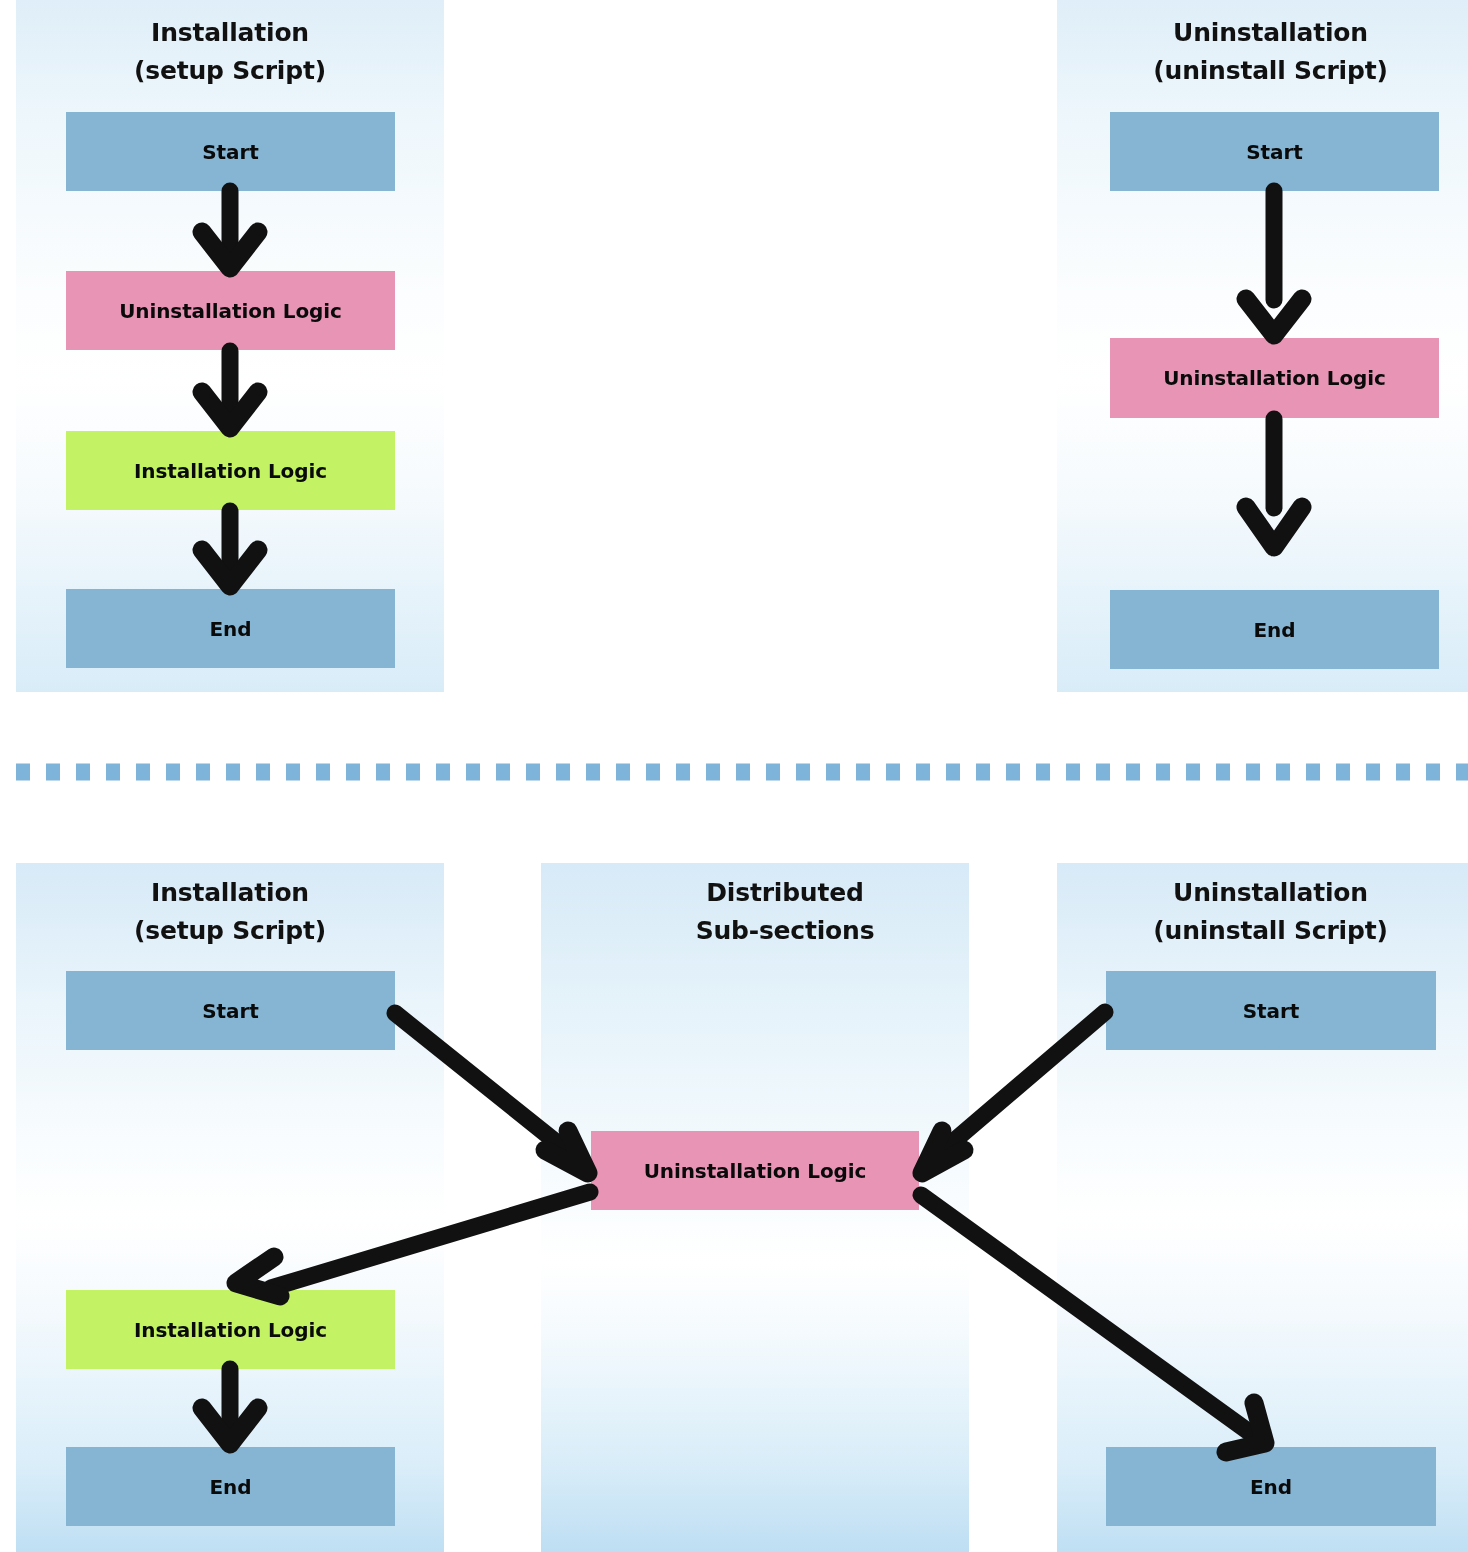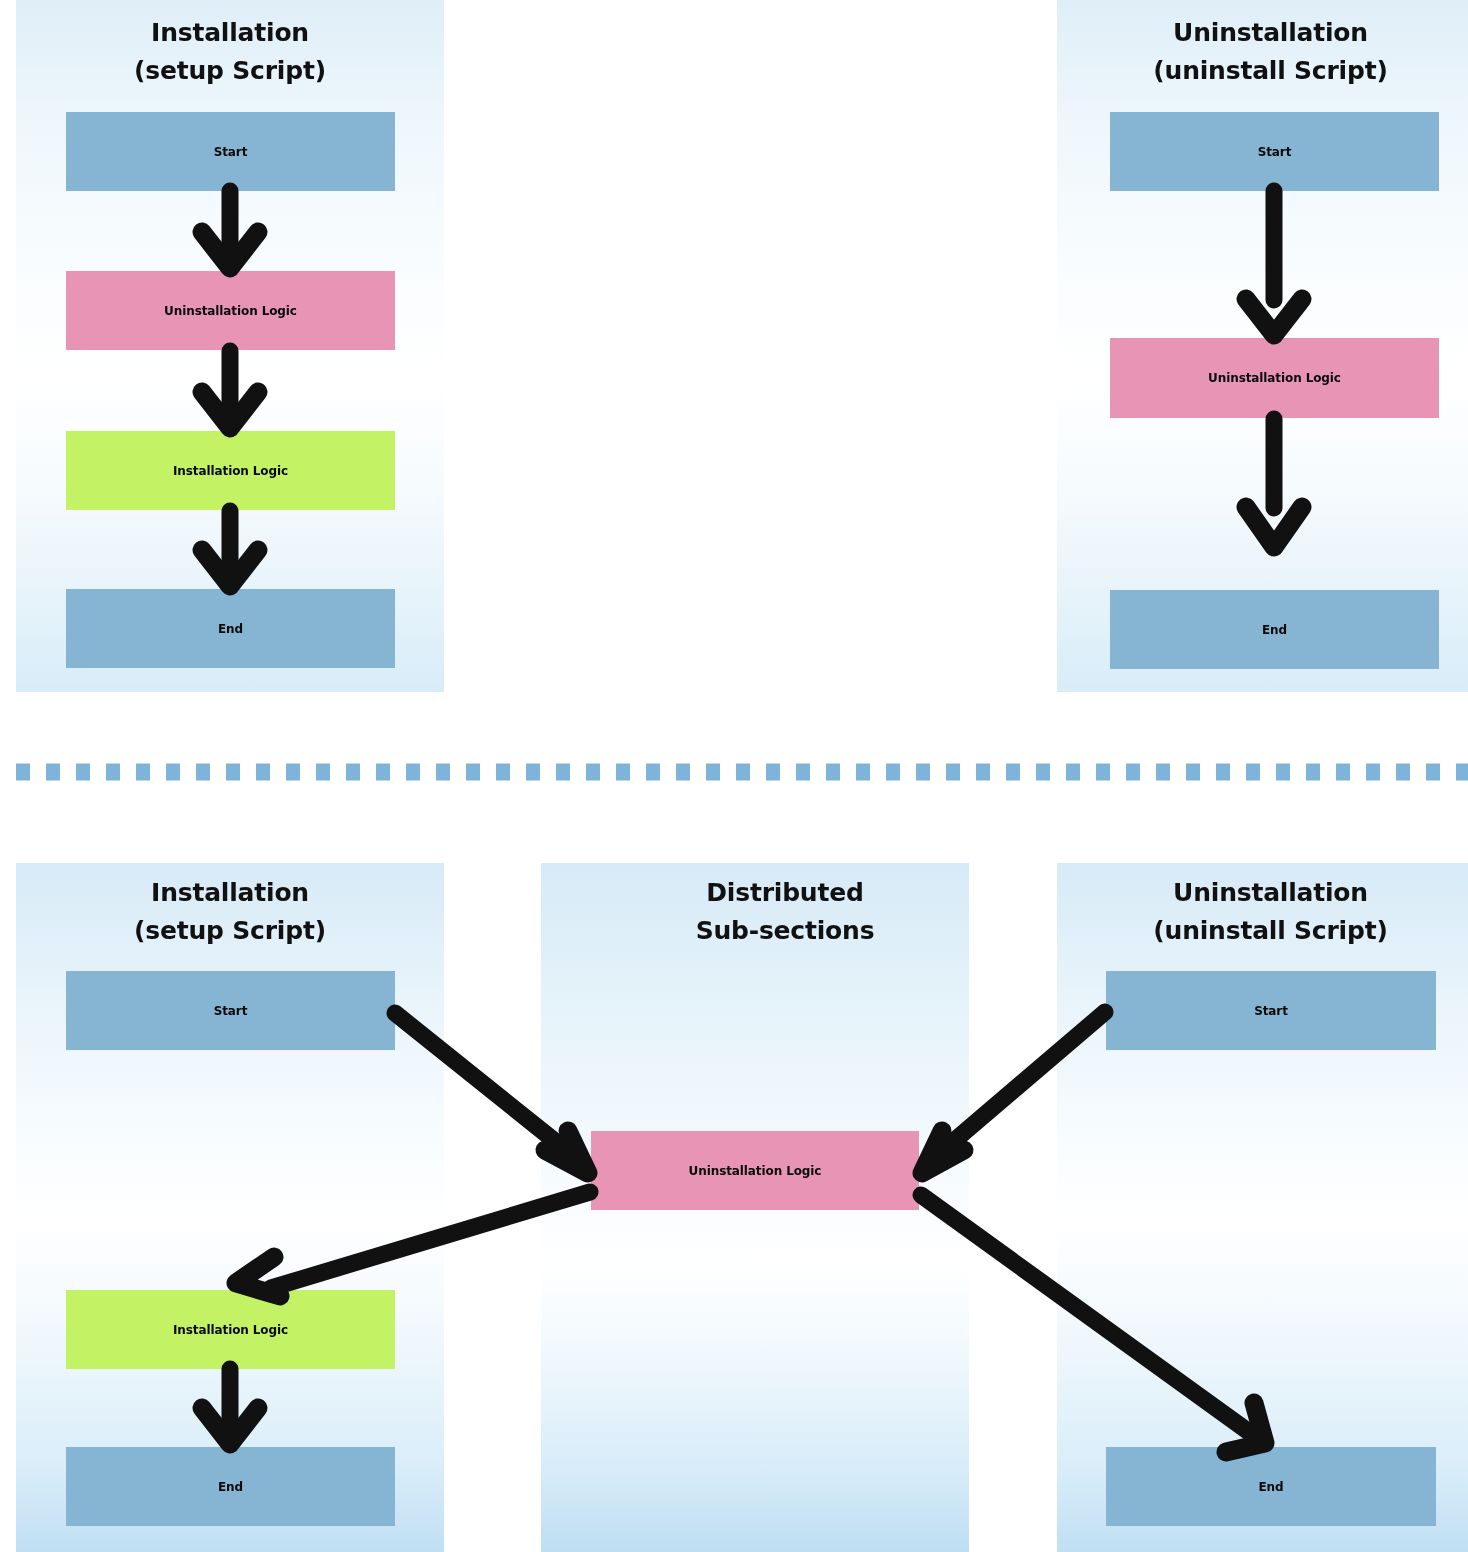--- a/index.html
+++ b/index.html
@@ -70,21 +70,21 @@
     white-space: pre-line;
   }
 
   
   .node {
     position: absolute;
     box-sizing: border-box;
     display: flex;
     align-items: center;
     justify-content: center;
-    font-size: 12px;
+    font-size: 20px;
     font-weight: bold;
     color: #0a0a0a;
     letter-spacing: -0.1px;
   }
   .node.blue  { background: #85b5d3; }
   .node.pink  { background: #e895b5; }
   .node.green { background: #c3f364; }
 
   
   #overlay {

